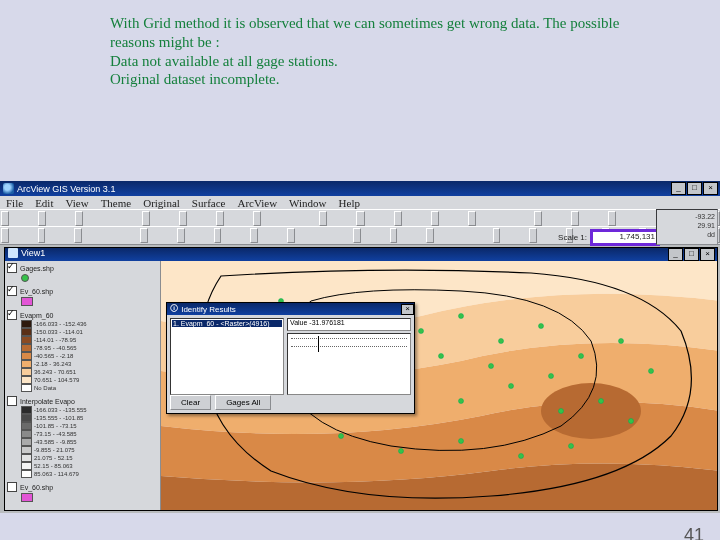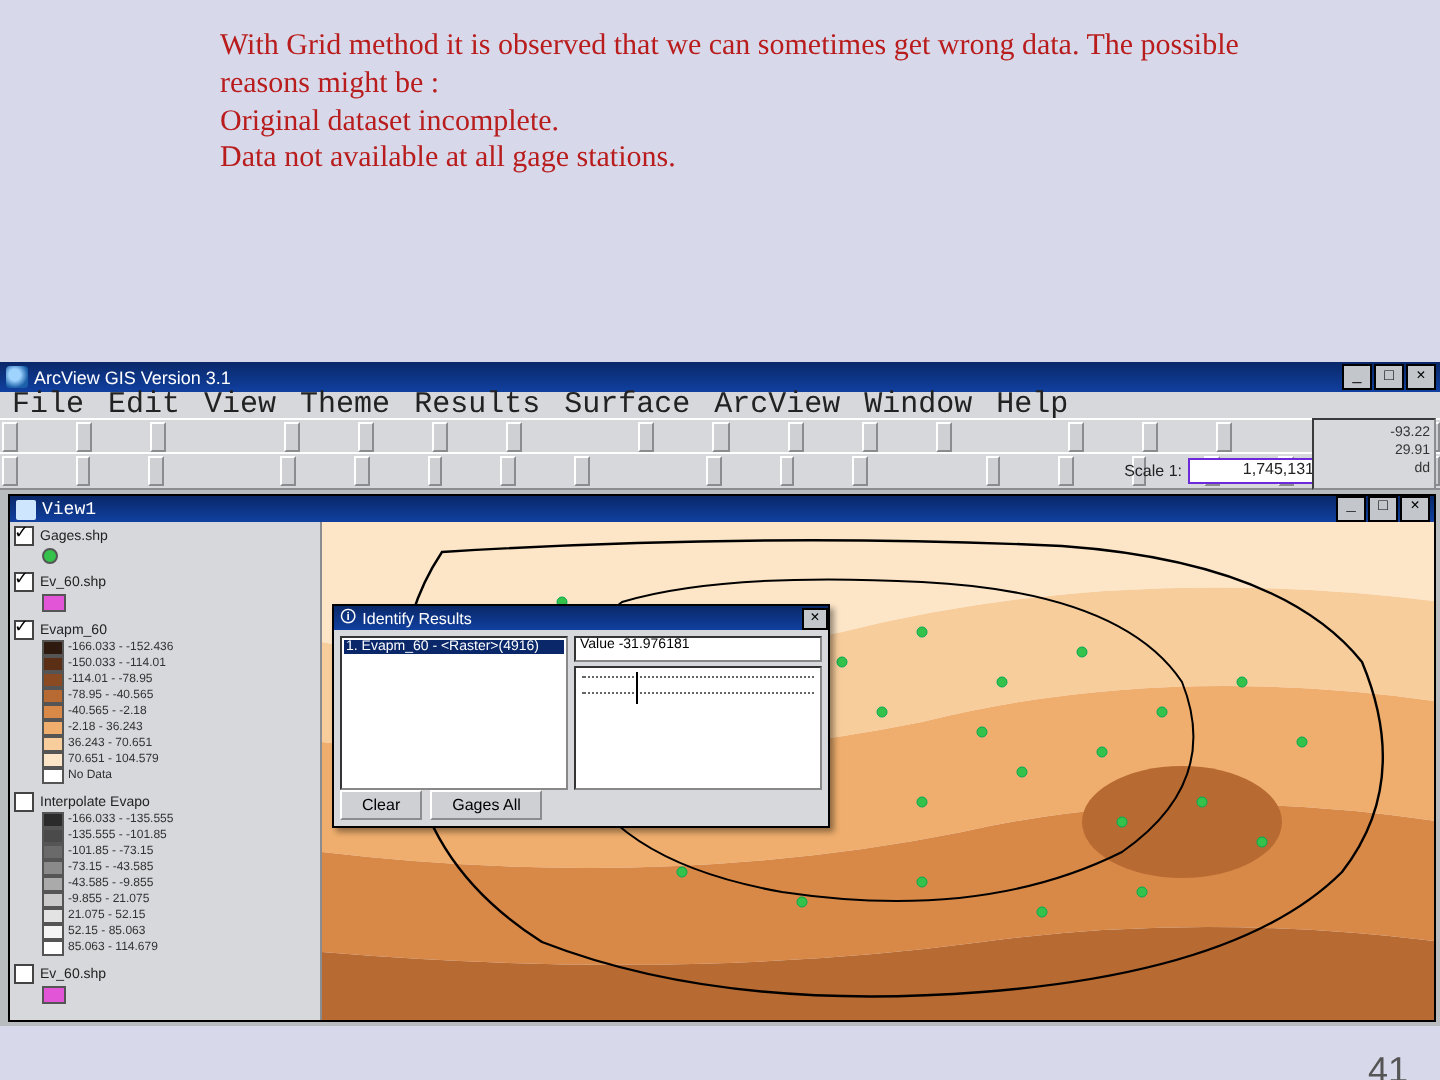--- a/index.html
+++ b/index.html
@@ -1,41 +1,41 @@
 <!DOCTYPE html>
 <html><head>
 <meta charset="utf-8">
 <style>
   html,body{margin:0;padding:0;width:720px;height:540px;font-family:"Times New Roman",serif;background:#d7d9ea;overflow:hidden;}
   .slide{width:720px;height:540px;position:relative;}
   .title{text-align:center;font-size:24px;padding-top:18px;color:#000;}
-  .body-text{font-size:15px;line-height:1.25;color:#b91c1c;margin:14px 80px 22px 110px;}
+  .body-text{font-size:15px;line-height:1.25;color:#15803d;margin:14px 80px 22px 110px;}
   .body-text div{margin:0;}
   .screenshot{position:absolute;left:0;top:167px;width:720px;height:332px;background:#b9bcbe;}
   
   .app-titlebar{position:absolute;left:0;top:0;width:100%;height:15px;background:linear-gradient(#0a2869,#1040a0);color:#fff;font-family:Tahoma,Arial,sans-serif;font-size:9px;display:flex;align-items:center;}
   .app-titlebar .sys-icon{width:11px;height:11px;margin:0 3px;background:radial-gradient(circle at 40% 40%,#9fd4ff 30%,#1b5fa8 70%);border-radius:2px;}
   .app-titlebar .title-text{flex:1;}
   .win-btns{display:flex;margin-right:2px;}
   .win-btn{width:13px;height:11px;background:#c3c6ca;border:1px solid #000;margin-left:1px;font-size:8px;line-height:9px;text-align:center;color:#000;}
-  .menubar{position:absolute;left:0;top:15px;width:100%;height:13px;background:#d6d8dc;font-family:Liberation Mono, monospace;font-size:15px;color:#222;display:flex;align-items:center;}
+  .menubar{position:absolute;left:0;top:15px;width:100%;height:13px;background:#d6d8dc;font-family:Liberation Serif, serif;font-size:11px;color:#222;display:flex;align-items:center;}
   .menubar span{margin:0 6px;}
   
   .toolbar{position:absolute;left:0;width:100%;height:17px;background:#d6d8dc;border-top:1px solid #fff;border-bottom:1px solid #8a8c90;display:flex;align-items:center;gap:28px;}
   .tb1{top:28px;}
   .tb2{top:45px;}
   .tool-btn{width:15px;height:13px;background:#ced0d4;border:1px solid #8a8c90;border-top-color:#fff;border-left-color:#fff;margin-left:1px;position:relative;}
   .tool-sep{width:4px;height:13px;}
   .scale-box{position:absolute;right:60px;top:2px;display:flex;align-items:center;font-family:Arial,sans-serif;font-size:8px;color:#222;}
   .scale-box .lbl{margin-right:3px;}
-  .scale-box .val{width:60px;height:11px;background:#fff;border:1px solid #6d28d9;text-align:right;padding:0 2px;font-size:8px;}
+  .scale-box .val{width:60px;height:11px;background:#fff;border:3px solid #6d28d9;text-align:right;padding:0 2px;font-size:8px;}
   .coord-box{position:absolute;right:2px;top:28px;width:56px;height:30px;background:#d6d8dc;border:1px inset #8a8c90;font-family:Arial,sans-serif;font-size:7px;line-height:9px;text-align:right;padding:2px;color:#333;}
   
   .view-window{position:absolute;left:4px;top:66px;width:712px;height:262px;background:#c3c6ca;border:1px solid #000;}
-  .view-titlebar{height:13px;background:linear-gradient(#0a2869,#1040a0);color:#fff;font-family:Liberation Mono, monospace;font-size:9px;display:flex;align-items:center;}
+  .view-titlebar{height:13px;background:linear-gradient(#0a2869,#1040a0);color:#fff;font-family:Liberation Sans, sans-serif;font-size:9px;display:flex;}
   .view-titlebar .sys-icon{width:10px;height:10px;margin:0 3px;background:#cfe6ff;border-radius:1px;}
   .view-content{position:absolute;left:0;top:13px;right:0;bottom:0;display:flex;}
   
   .toc{width:155px;height:100%;background:#d6d8dc;border-right:1px solid #8a8c90;font-family:Arial,sans-serif;font-size:7px;color:#222;overflow:hidden;position:relative;}
   .layer{margin:2px 2px 4px 2px;}
   .layer-head{display:flex;align-items:center;}
   .chk{width:8px;height:8px;background:#fff;border:1px solid #444;margin-right:3px;position:relative;}
   .chk.on::after{content:"✓";position:absolute;left:-1px;top:-3px;font-size:9px;color:#000;}
   .layer-name{font-size:7px;}
   .swatch{width:10px;height:7px;margin:1px 0 0 14px;border:1px solid #555;}
@@ -60,42 +60,42 @@
   .id-btns{position:absolute;left:3px;bottom:3px;display:flex;}
   .id-btn{height:13px;background:#ced0d4;border:1px solid #8a8c90;border-top-color:#fff;border-left-color:#fff;font-size:8px;padding:0 10px;margin-right:4px;display:flex;align-items:center;}
   .page-num{position:absolute;right:16px;bottom:8px;font-family:Arial,sans-serif;font-size:18px;color:#555;}
 </style>
 </head>
 <body>
 
 <div class="slide">
   <div class="body-text">
     <div>With Grid method it is observed that we can sometimes get wrong data. The possible reasons might be :</div>
+    <div>Data not available at all gage stations.</div>
     <div>Original dataset incomplete.</div>
-    <div>Data not available at all gage stations.</div>
   </div>
 
   <div class="screenshot">
 
     <div class="app-titlebar">
       <div class="sys-icon"></div>
       <div class="title-text">ArcView GIS Version 3.1</div>
       <div class="win-btns">
         <div class="win-btn">_</div>
         <div class="win-btn">□</div>
         <div class="win-btn">×</div>
       </div>
     </div>
 
     <div class="menubar">
       <span>File</span>
       <span>Edit</span>
       <span>View</span>
       <span>Theme</span>
-      <span>Results</span>
+      <span>Original</span>
       <span>Surface</span>
       <span>ArcView</span>
       <span>Window</span>
       <span>Help</span>
     </div>
 
     <div class="toolbar tb1">
       <div class="tool-btn"></div>
       <div class="tool-btn"></div>
       <div class="tool-btn"></div>

